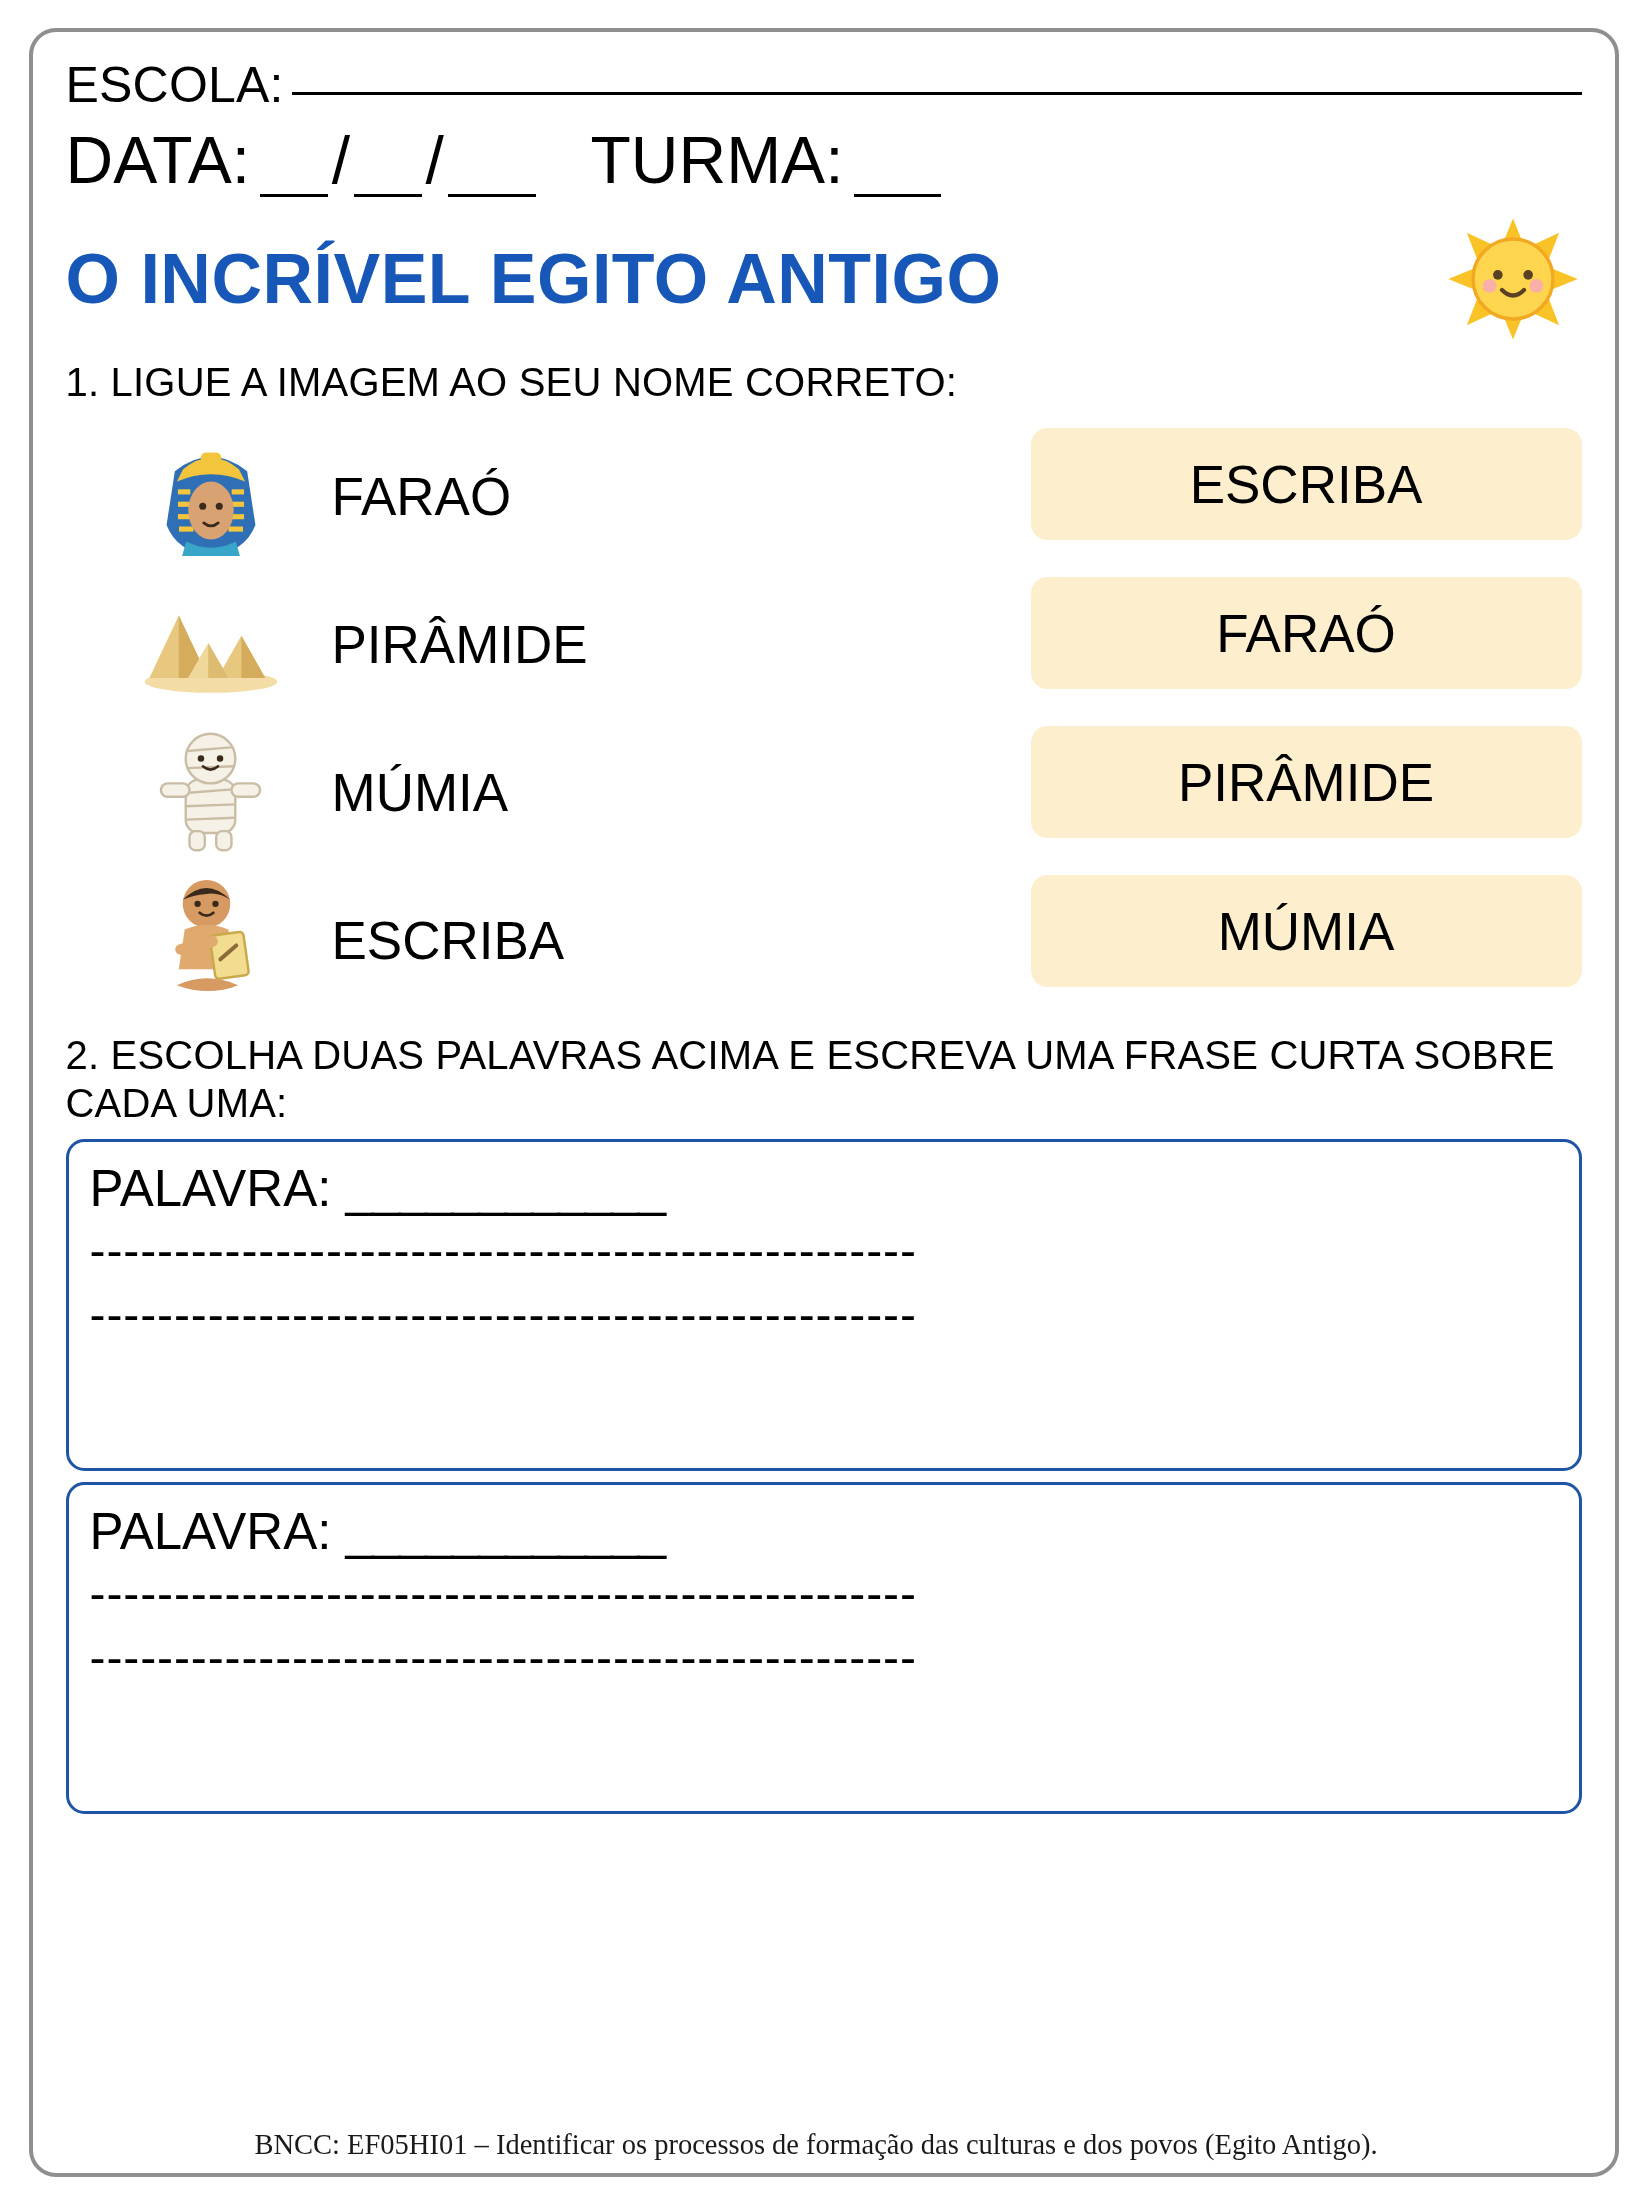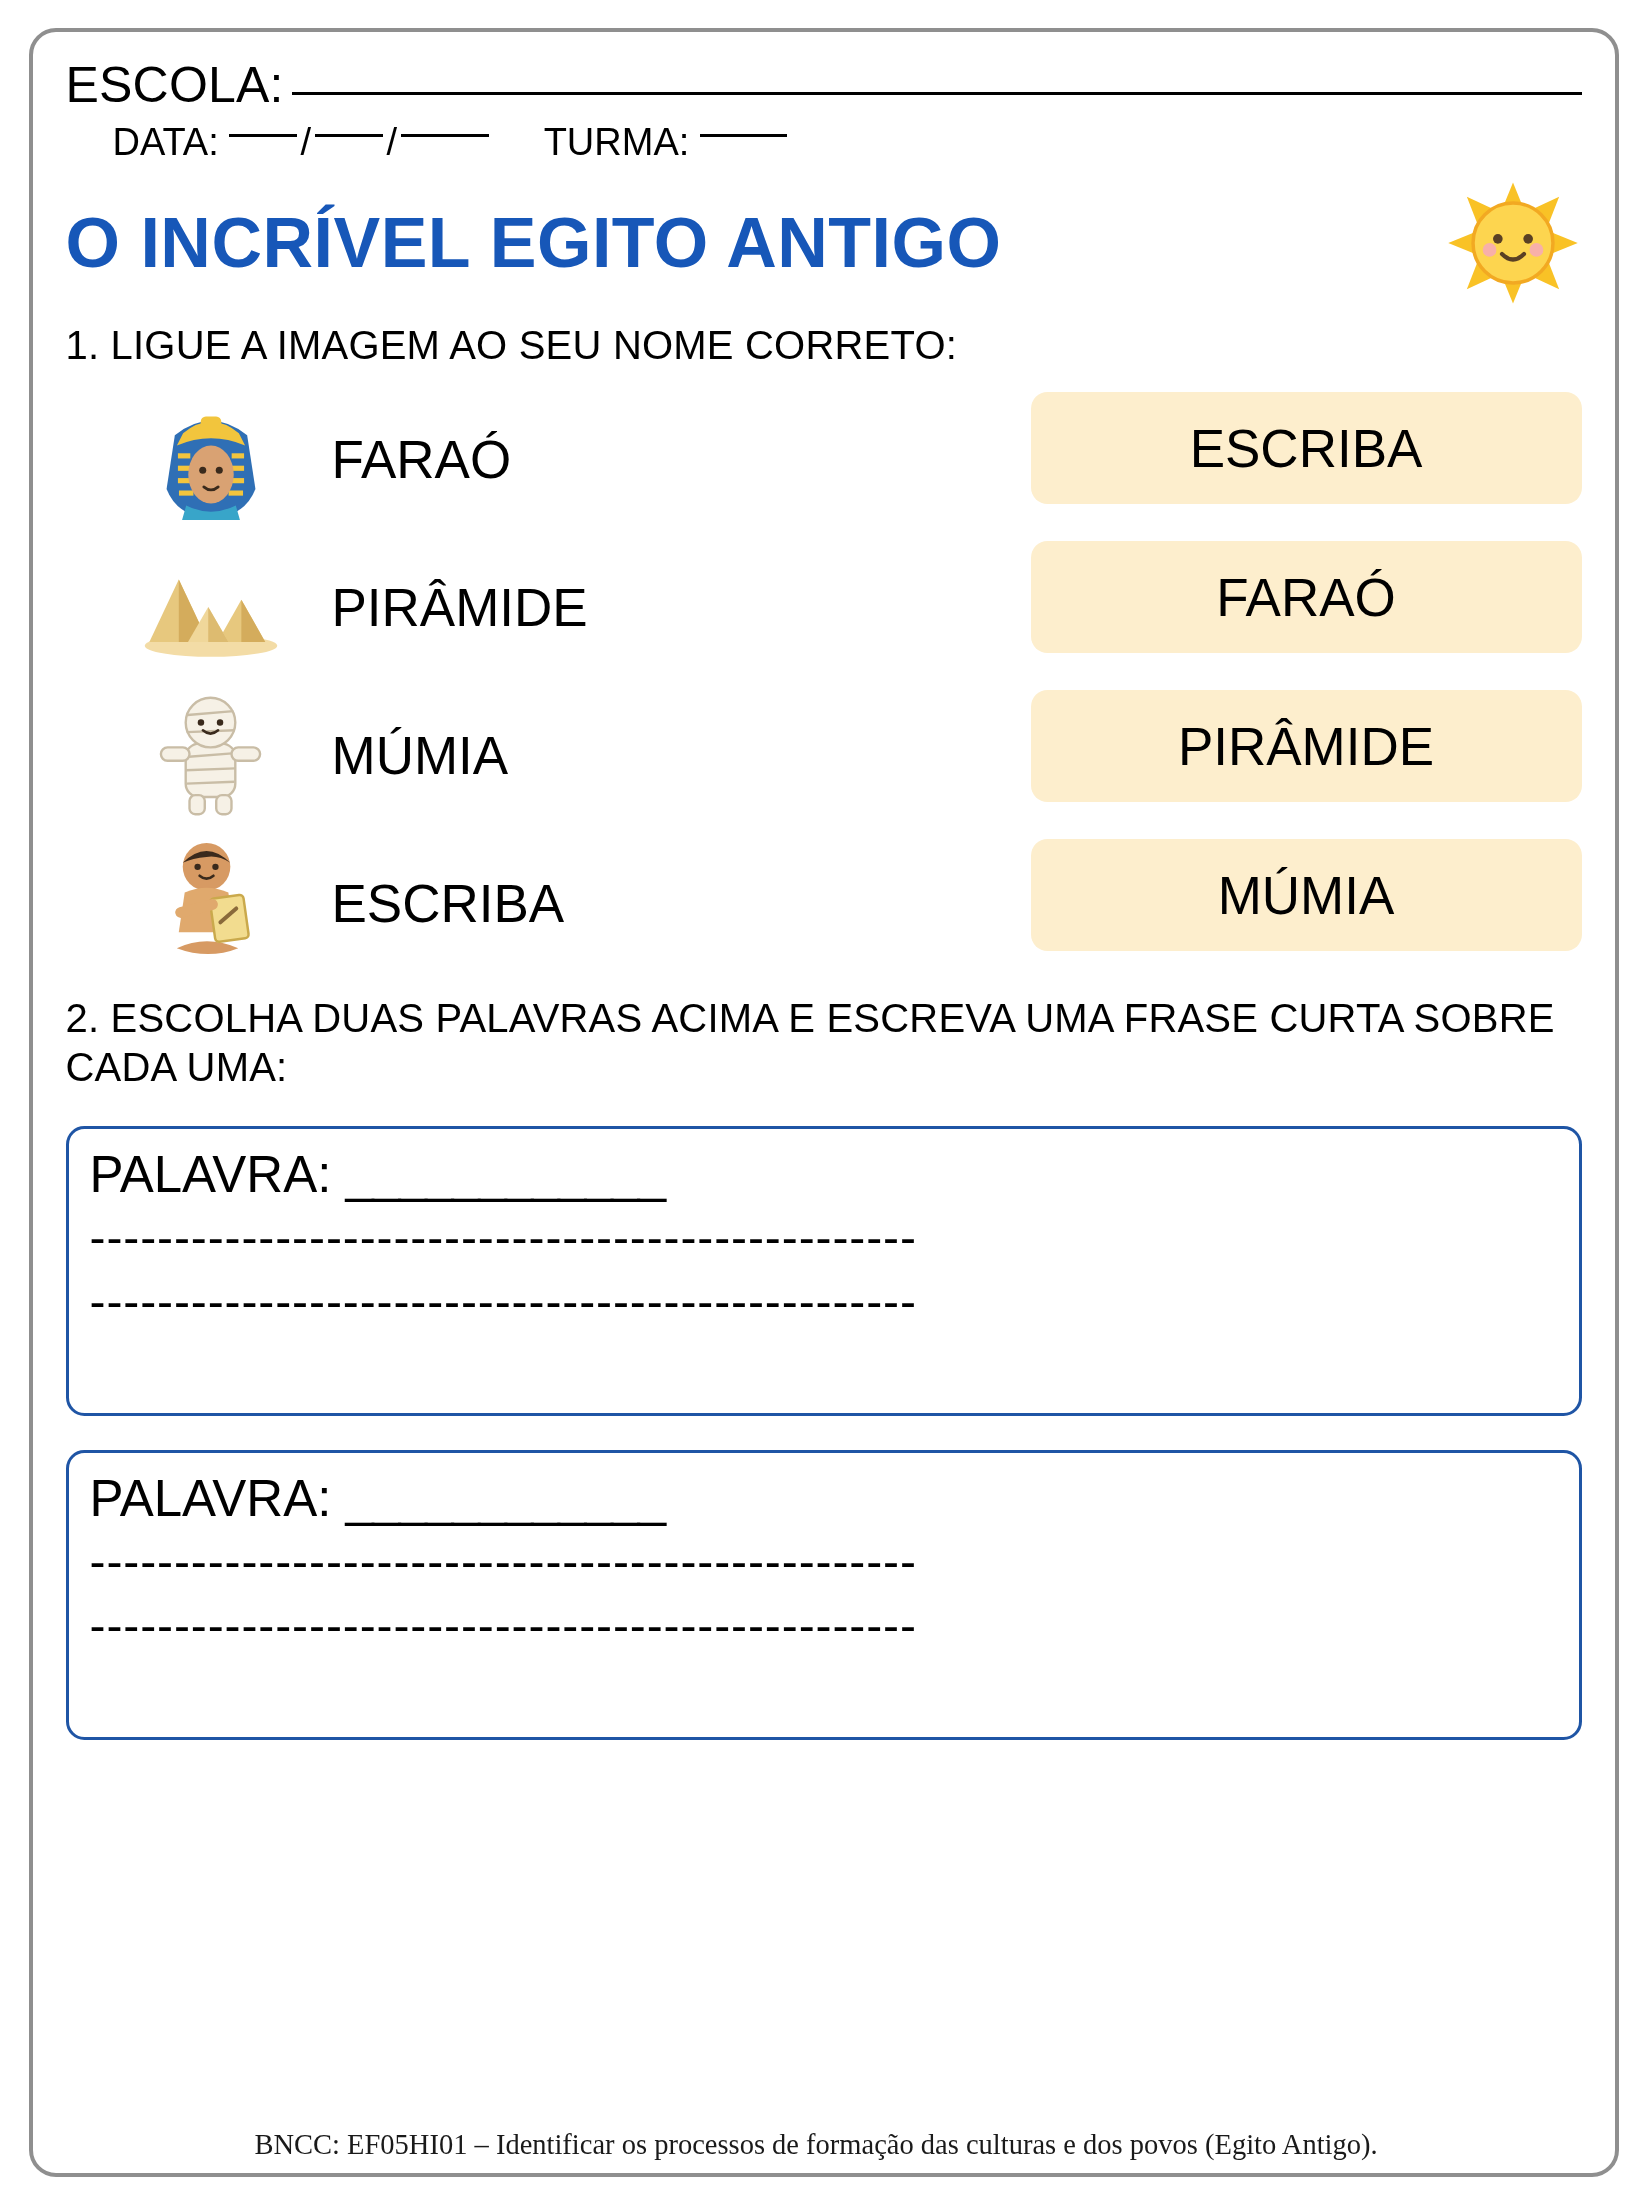--- a/index.html
+++ b/index.html
@@ -49,26 +49,25 @@
   .field-line .rule {
     flex: 1 1 auto;
     position: relative;
     top: -6.4px;
     margin-left: 8.3px;
     border-bottom: 3.2px solid #000;
     height: 0;
   }
   .date-row {
     display: flex;
-    align-items: center;
-    font-size: 38px;
+    align-items: flex-end;
+    font-size: 66px;
     line-height: 1.30;
     color: #000;
     white-space: nowrap;
-    margin-left: 47px;
   }
   .date-row .seg {
     display: inline-block;
     border-bottom: 3.2px solid #000;
     height: 0;
     position: relative;
     top: -6.4px;
   }
   .seg.s1 { width: 68px; margin: 0 2.8px 0 10px; }
   .seg.s2 { width: 68px; margin: 0 2.8px; }
@@ -156,22 +155,22 @@
     font-size: 53px;
     color: #000;
   }
   .chip:last-child { margin-bottom: 0; }
 
   
   .answer-box {
     box-sizing: border-box;
     border: 3.7px solid #1f55a5;
     border-radius: 18.4px;
-    height: 290px;
-    margin-top: 34px;
+    height: 332px;
+    margin-top: 11px;
     padding: 16.5px 21px 0 21px;
   }
   .answer-label {
     font-size: 51px;
     color: #000;
     white-space: nowrap;
   }
   .answer-label .blank {
     letter-spacing: -1.8px;
   }

